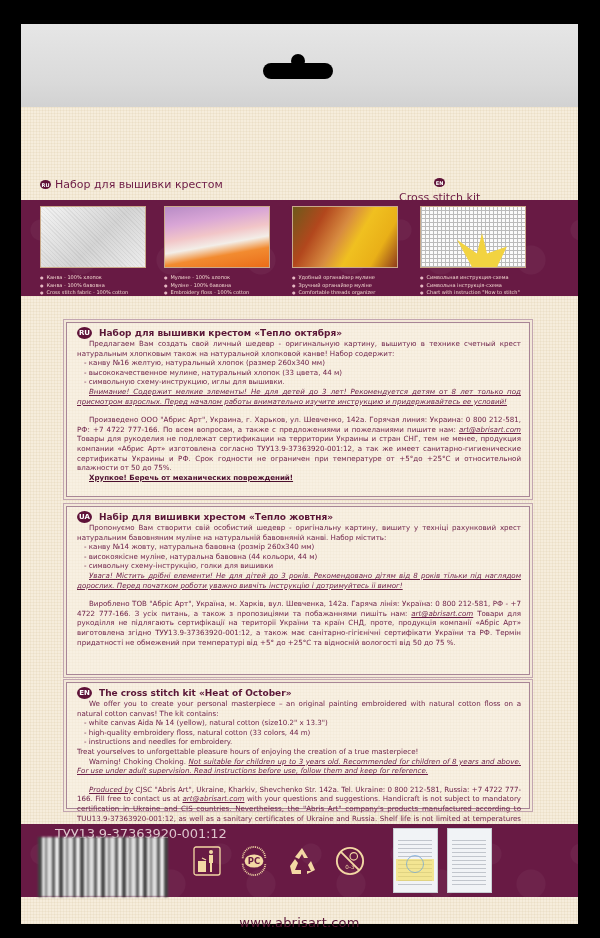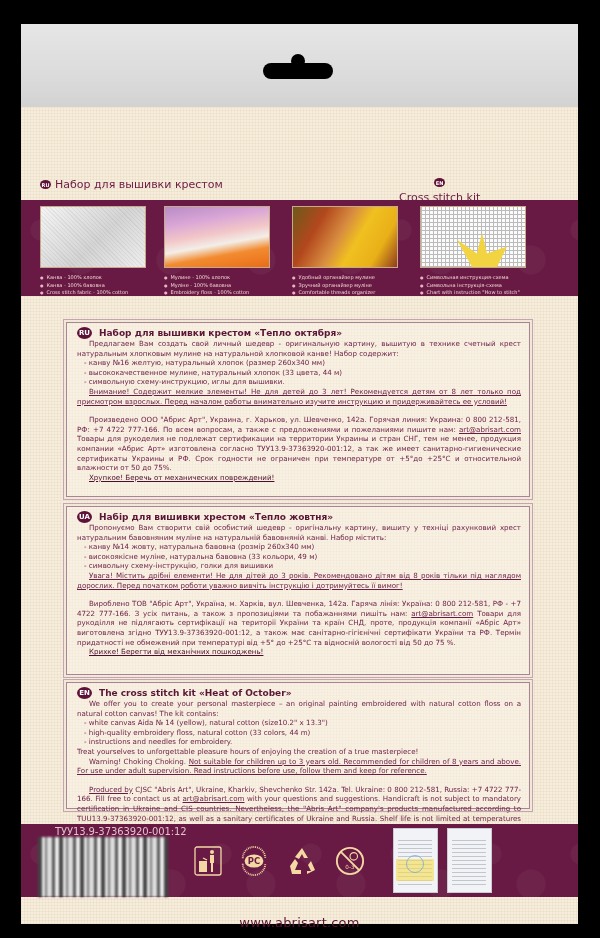--- a/index.html
+++ b/index.html
@@ -33,28 +33,28 @@
   .ph-floss { background: linear-gradient(170deg, #b88cc6 0%, #d9a6d6 25%, #f2c6c8 45%, #f3eee8 60%, #f28b30 75%, #ea6c18 100%); }
   .ph-organizer { background: linear-gradient(120deg, #6d5a1a 0%, #b2471d 25%, #d78b40 45%, #f0c020 60%, #e9b018 80%, #8f3c1d 100%); }
   .ph-chart { background-color: #fbfbfb; background-image: repeating-linear-gradient(0deg, #bbb 0 1px, transparent 1px 4px), repeating-linear-gradient(90deg, #bbb 0 1px, transparent 1px 4px); position: relative; }
   .ph-chart .star { position: absolute; left: 36px; top: 26px; width: 50px; height: 34px; background: #f2d341; clip-path: polygon(0 20%, 30% 100%, 80% 100%, 100% 40%, 60% 60%, 50% 0, 40% 60%); }
 
   .textbox { position: absolute; left: 45px; width: 462px; border: 1px solid #a88596; box-shadow: 0 0 0 2px #f3e8d8, 0 0 0 3px #c2a5b0; background: rgba(250,243,232,0.55); color: #6a1c45; }
   .textbox .head { display: flex; align-items: center; gap: 7px; font-weight: bold; font-size: 9px; color: #5a1637; padding: 4px 0 0 10px; }
   .textbox p { margin: 0; font-size: 7.1px; line-height: 9.6px; padding: 0 8px 0 10px; text-align: justify; }
   .indent { text-indent: 12px; }
   .sub { padding-left: 17px !important; }
-  .u { text-decoration: underline; }
-  .bold-u { font-weight: normal; text-decoration: underline; text-indent: 12px; color: #4b0e2d; }
+  .u { text-decoration: underline; font-style: italic; }
+  .bold-u { font-weight: bold; text-decoration: underline; text-indent: 12px; color: #4b0e2d; }
   .gap { height: 9px; }
 
-  .gost { position: absolute; left: 34px; top: 2px; font-size: 10px; color: #ddc5cc; letter-spacing: -0.1px; }
+  .gost { position: absolute; left: 34px; top: 2px; font-size: 13px; color: #ddc5cc; letter-spacing: -0.1px; }
   .barcode { position: absolute; left: 17px; top: 13px; width: 130px; height: 60px; background: #f2f2f2; filter: blur(1.2px);
     background-image: repeating-linear-gradient(90deg, #444 0 4px, #e8e8e8 4px 7px, #777 7px 9px, #ddd 9px 14px, #555 14px 17px, #eee 17px 21px); }
-  .icon-slot { position: absolute; top: 22px; width: 30px; height: 30px; display: flex; align-items: center; justify-content: center; color: #f3d8a4; }
+  .icon-slot { position: absolute; top: 22px; width: 30px; height: 30px; display: flex; align-items: center; justify-content: flex-start; color: #f3d8a4; }
   .cert { position: absolute; top: 4px; width: 43px; height: 63px; background: #f1f3f6; border: 1px solid #c9cdd3; }
   .cert .lines { position: absolute; left: 4px; top: 8px; width: 34px; height: 48px; background-image: repeating-linear-gradient(0deg, #9aa0ab 0 1px, transparent 1px 4px); opacity: 0.55; }
   .cert.yellow .hl { position: absolute; left: 2px; top: 30px; width: 38px; height: 22px; background: rgba(245,220,80,0.6); }
   .cert .seal { position: absolute; left: 12px; top: 26px; width: 16px; height: 16px; border: 1px solid #6aa3d8; border-radius: 50%; opacity: 0.7; }
 
   .website { position: absolute; top: 808px; left: 0; width: 557px; text-align: center; font-size: 13px; color: #5a1637; letter-spacing: 0.2px; }
 </style>
 </head>
 <body>
 
@@ -111,43 +111,42 @@
           <li>Chart with instruction "How to stitch"</li>
         </ul>
       </div>
     </div>
 
     <div class="textbox" style="top:215px; height:173px;">
       <div class="head">
         <span class="badge md">RU</span>
         <span>Набор для вышивки крестом «Тепло октября»</span>
       </div>
-      <p class="indent">Предлагаем Вам создать свой личный шедевр - оригинальную картину, вышитую в технике счетный крест натуральным  хлопковым мулине на натуральной хлопковой канве! Набор содержит:</p>
+      <p class="indent">Предлагаем Вам создать свой личный шедевр - оригинальную картину, вышитую в технике счетный крест натуральным  хлопковым також на натуральной хлопковой канве! Набор содержит:</p>
       <p class="sub">- канву №16 желтую, натуральный хлопок (размер 260х340 мм)</p>
       <p class="sub">- высококачественное мулине, натуральный хлопок (33 цвета, 44 м)</p>
       <p class="sub">- символьную схему-инструкцию, иглы для вышивки.</p>
       <p class="indent u">Внимание! Содержит мелкие элементы! Не для детей до 3 лет! Рекомендуется детям от 8 лет только под присмотром взрослых. Перед началом работы внимательно изучите инструкцию и придерживайтесь ее условий!</p>
       <div class="gap"></div>
       <p class="indent"><span>Произведено ООО "Абрис Арт", Украина, г. Харьков, ул. Шевченко, 142а. Горячая линия: Украина: 0 800 212-581, РФ: +7 4722 777-166. По всем вопросам, а также с предложениями и пожеланиями пишите нам: </span><span class="u">art@abrisart.com</span><span> Товары для рукоделия не подлежат сертификации на территории Украины и стран СНГ, тем не менее, продукция компании «Абрис Арт» изготовлена согласно ТУУ13.9-37363920-001:12, а так же имеет санитарно-гигиенические сертификаты Украины и РФ. Срок годности не ограничен при температуре от +5°до +25°С и относительной влажности от 50 до 75%.</span></p>
       <p class="bold-u">Хрупкое! Беречь от механических повреждений!</p>
     </div>
 
     <div class="textbox" style="top:399px; height:167px;">
       <div class="head">
         <span class="badge md">UA</span>
         <span>Набір для вишивки хрестом «Тепло жовтня»</span>
       </div>
       <p class="indent">Пропонуємо Вам створити свій особистий шедевр - оригінальну картину, вишиту у техніці рахунковий хрест натуральним бавовняним муліне на натуральній бавовняній канві. Набор містить:</p>
       <p class="sub">- канву №14 жовту, натуральна бавовна (розмір 260х340 мм)</p>
-      <p class="sub">- високоякісне муліне, натуральна бавовна (33 кольори, 49 м)</p>
+      <p class="sub">- високоякісне муліне, натуральна бавовна (44 кольори, 44 м)</p>
       <p class="sub">- символьну схему-інструкцію, голки для вишивки</p>
       <p class="indent u">Увага! Містить дрібні елементи! Не для дітей до 3 років. Рекомендовано дітям від 8 років тільки під наглядом дорослих.  Перед початком роботи уважно вивчіть інструкцію і дотримуйтесь її вимог!</p>
       <div class="gap"></div>
       <p class="indent"><span>Вироблено  ТОВ "Абріс Арт", Україна, м. Харків, вул. Шевченка, 142а. Гаряча лінія: Україна: 0 800 212-581, РФ - +7 4722 777-166. З усіх питань, а також з пропозиціями та побажаннями пишіть нам: </span><span class="u">art@abrisart.com</span><span>  Товари для рукоділля не підлягають сертифікації на території України та країн СНД, проте, продукція компанії «Абріс Арт» виготовлена згідно ТУУ13.9-37363920-001:12, а також має санітарно-гігієнічні сертифікати України та РФ. Термін придатності не обмежений при температурі від +5° до +25°С та відносній вологості від 50 до 75 %.</span></p>
-      <p class="bold-u">Крихке! Берегти від механічних пошкоджень!</p>
     </div>
 
     <div class="textbox" style="top:575px; height:125px;">
       <div class="head">
         <span class="badge md">EN</span>
         <span>The cross stitch kit «Heat of October»</span>
       </div>
       <p class="indent">We offer you to create your personal masterpiece – an original painting embroidered with natural cotton floss on a natural cotton canvas! The kit contains:</p>
       <p class="sub">- white canvas Aida № 14 (yellow), natural cotton (size10.2" x 13.3")</p>
       <p class="sub">- high-quality embroidery floss, natural cotton (33 colors, 44 m)</p>

